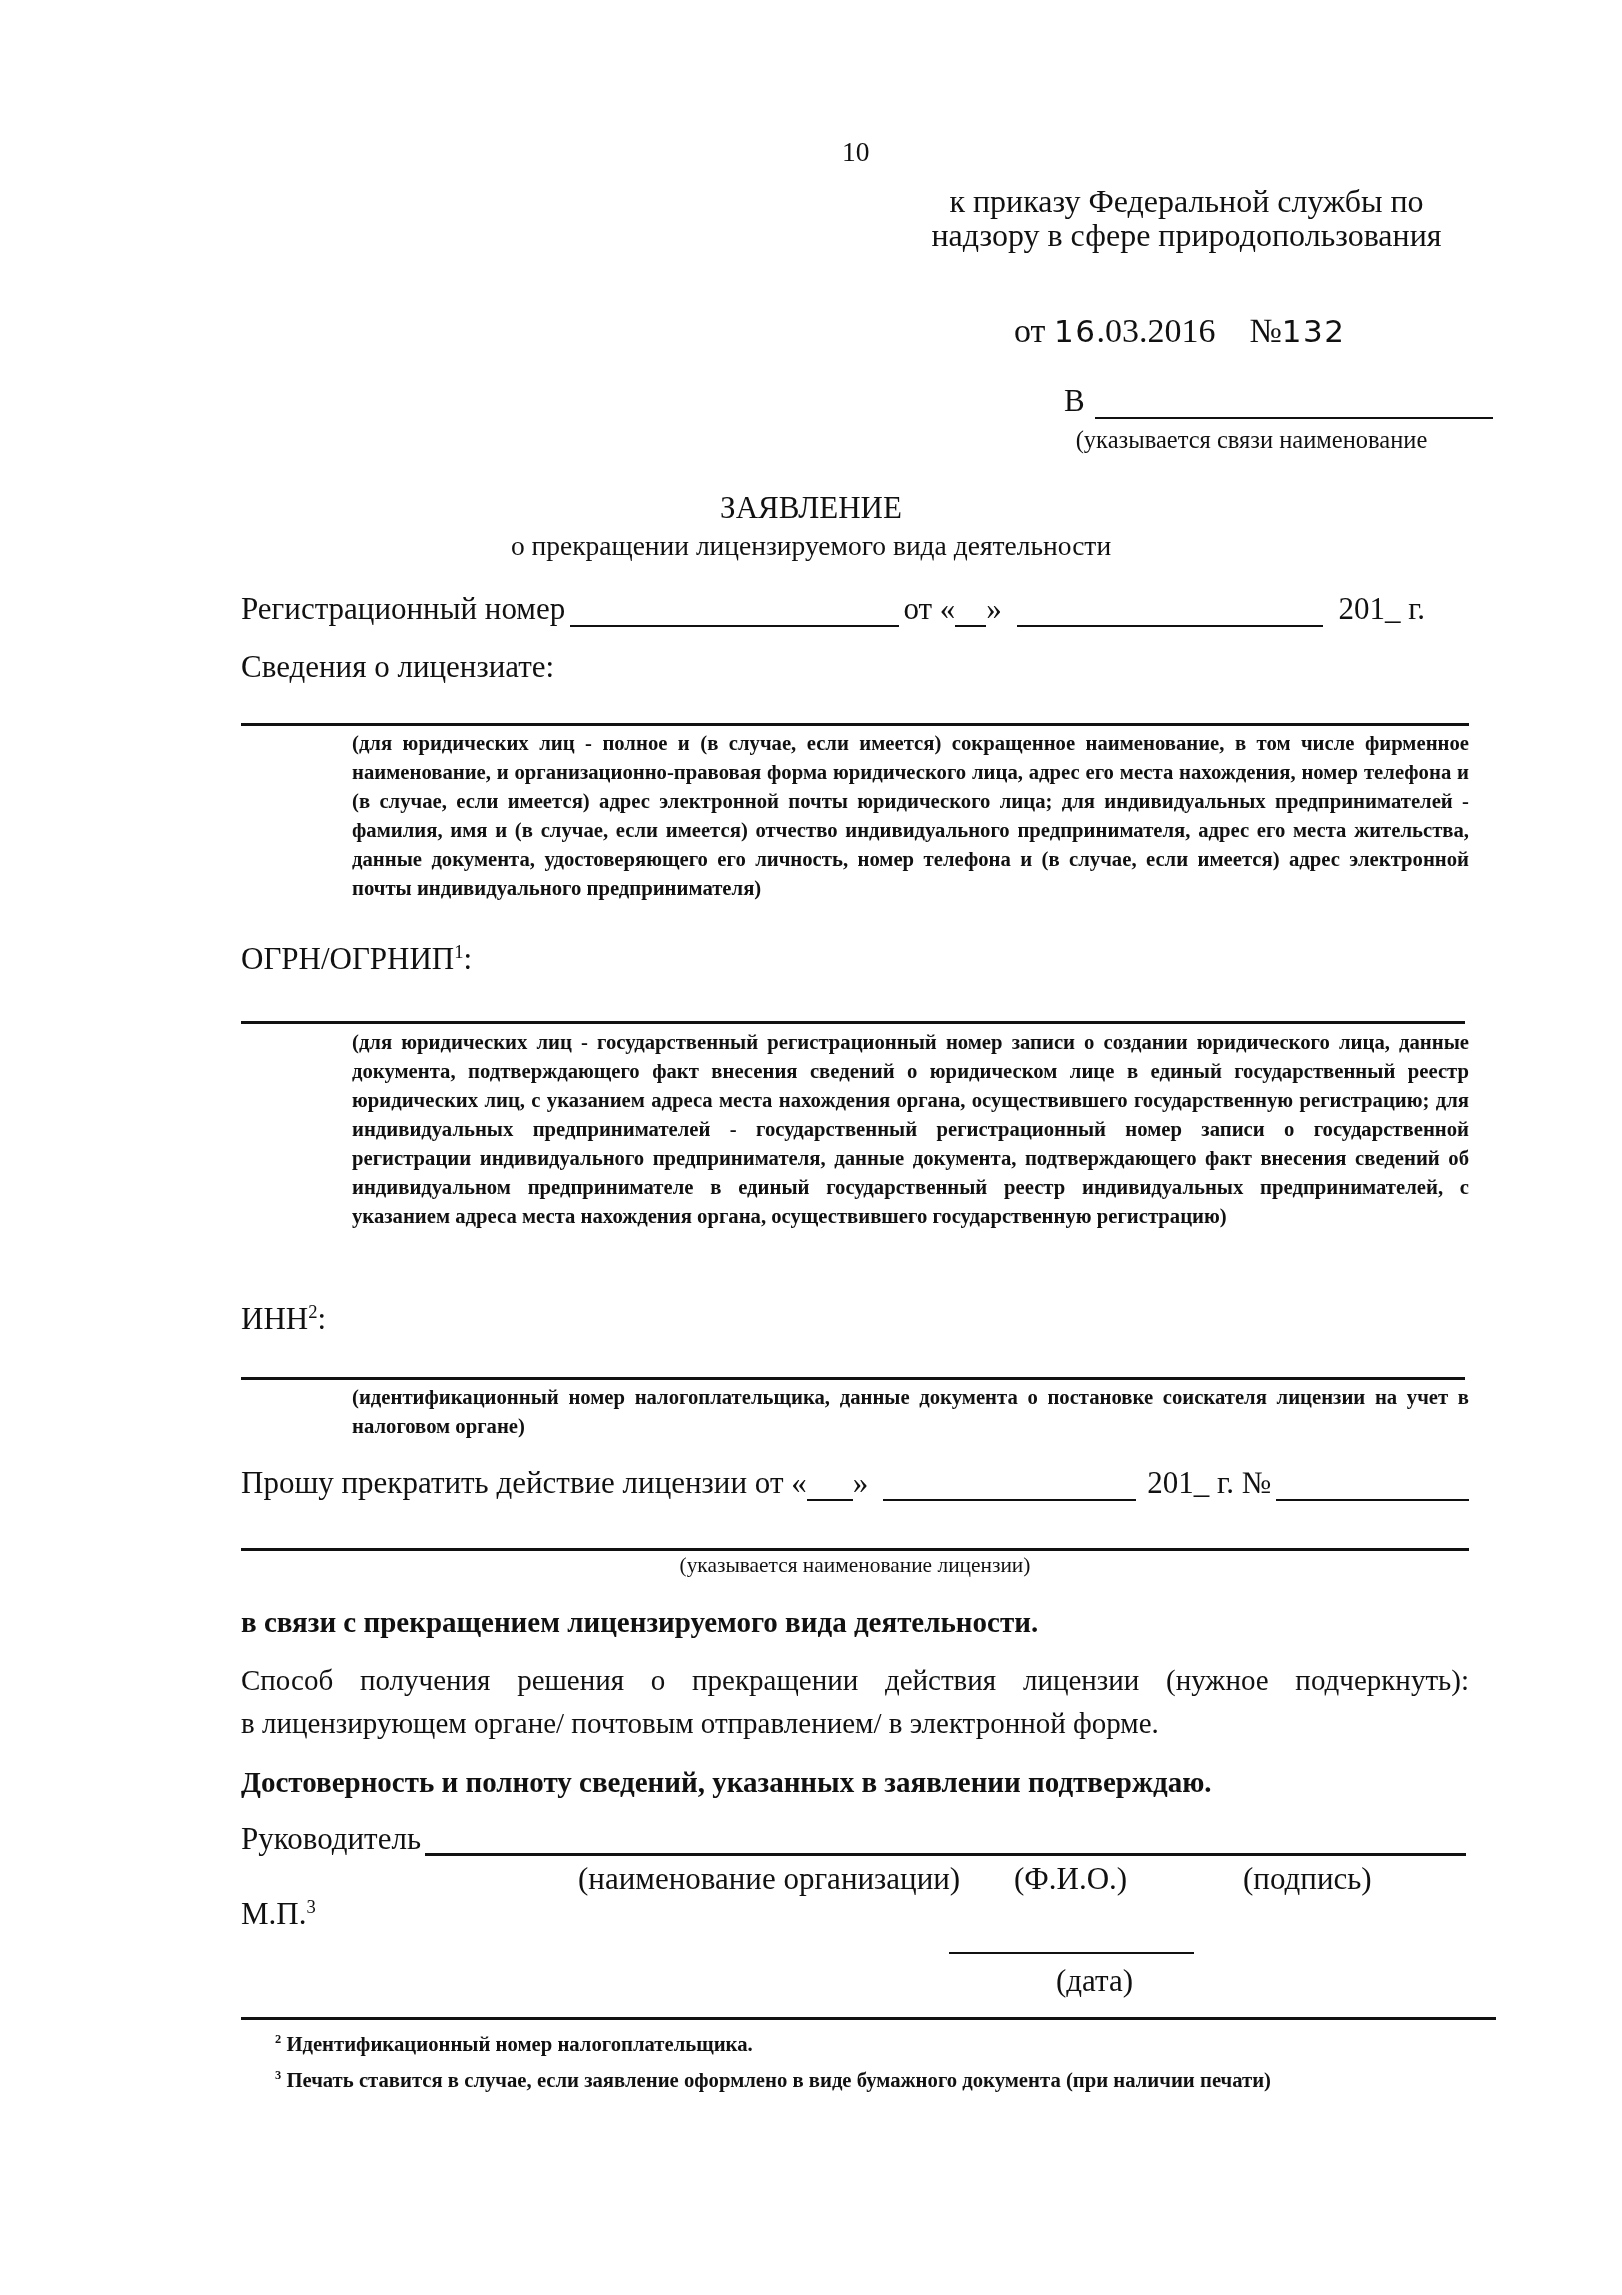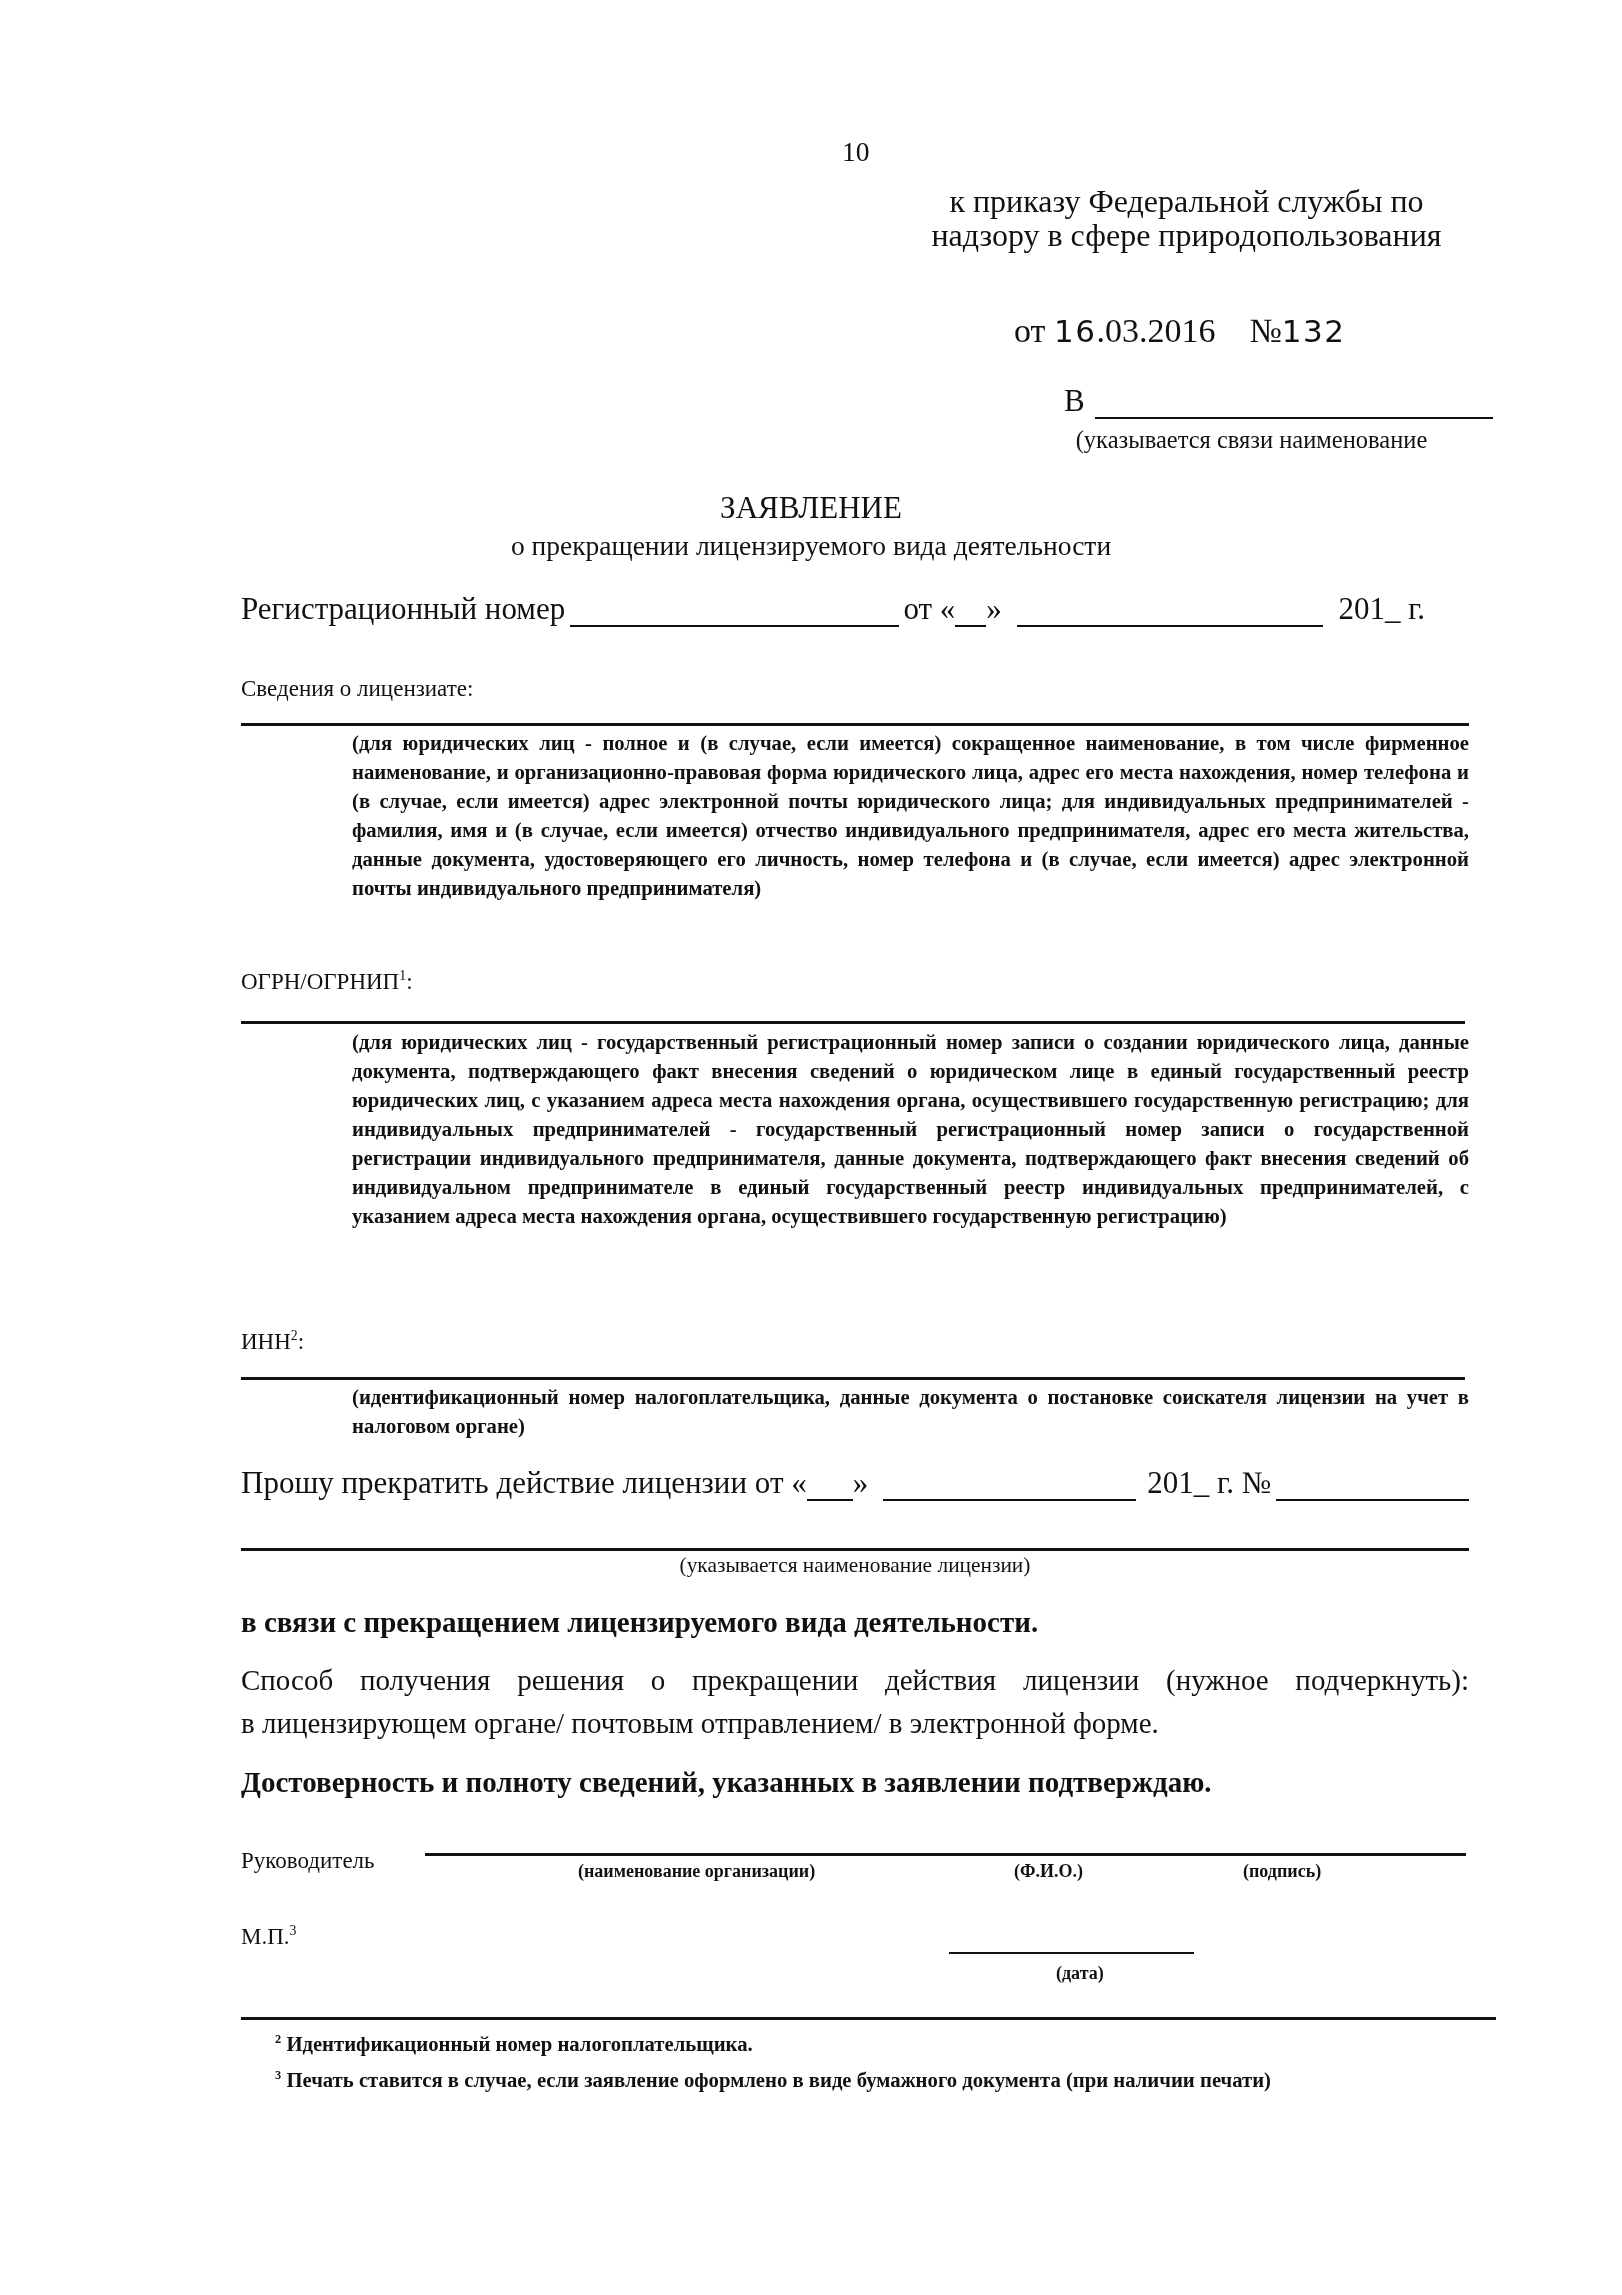--- a/index.html
+++ b/index.html
@@ -12,26 +12,26 @@
     .appendix { left: 888px; top: 184px; width: 597px; text-align: center; font-size: 32px; line-height: 34px; }
     .order-date { left: 1014px; top: 312px; font-size: 34px; }
     .order-date .hand { font-family: "DejaVu Sans", sans-serif; font-size: 31px; letter-spacing: 1.5px; }
     .to-line { left: 1064px; top: 383px; font-size: 31px; }
     .to-line .blank { display: inline-block; width: 398px; border-bottom: 2.3px solid #111; vertical-align: bottom; margin-left: 10.7px; height: 31px; }
     .to-note { left: 995px; top: 421px; width: 513px; text-align: center; font-size: 24.5px; line-height: 37px; }
     .title { left: 0; width: 1622px; top: 490px; text-align: center; font-size: 31px; }
     .subtitle { left: 0; width: 1622px; top: 530px; text-align: center; font-size: 27.5px; }
     .reg-line { left: 241px; top: 591px; width: 1228px; font-size: 31px; display: flex; align-items: flex-end; white-space: nowrap; }
     .reg-line .u { display: inline-block; border-bottom: 2.3px solid #111; height: 27.5px; margin: 0 4.6px; }
-    .label { font-size: 23px; margin-top: 27px; }
+    .label { font-size: 31px; }
     .rule { position: absolute; border-top: 3.1px solid #111; }
     .note { font-size: 20.7px; line-height: 29px; text-align: justify; text-align-last: left; font-weight: bold; }
     .para { font-size: 29px; line-height: 43px; text-align: justify; }
     .para-bold { font-weight: bold; }
-    .sig-labels { font-size: 18px; font-weight: bold; }
+    .sig-labels { font-size: 31px; font-weight: normal; }
     .foot { font-size: 20.7px; line-height: 31px; font-weight: bold; }
     sup { font-size: 60%; }
   </style>
 </head>
 <body>
 
 <div class="abs page-num">10</div>
 
 <div class="abs appendix">
   <div>к приказу Федеральной службы по</div>

